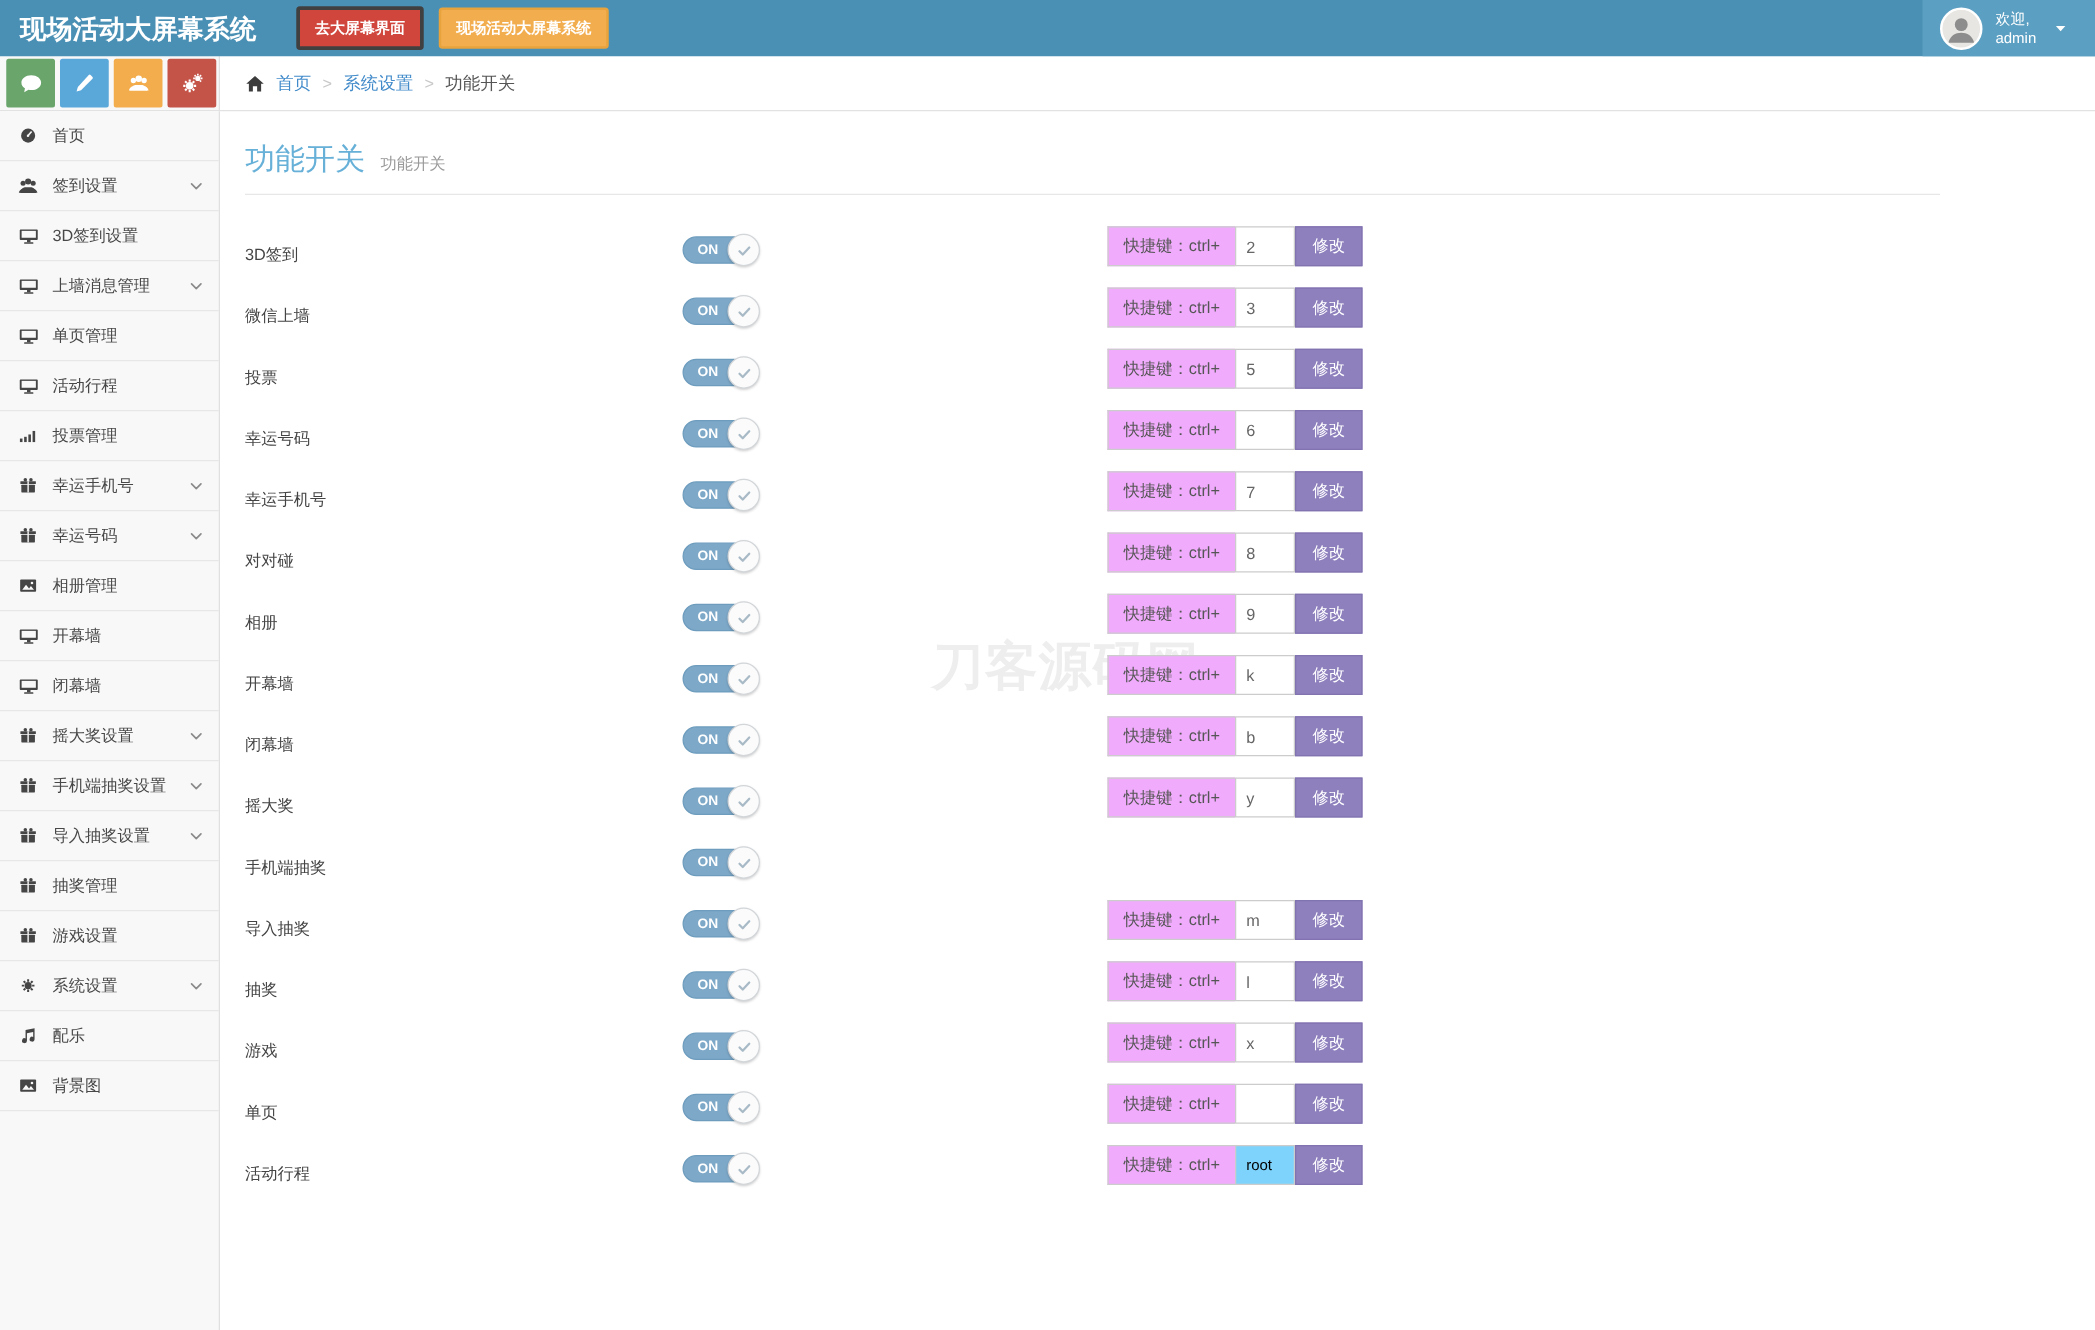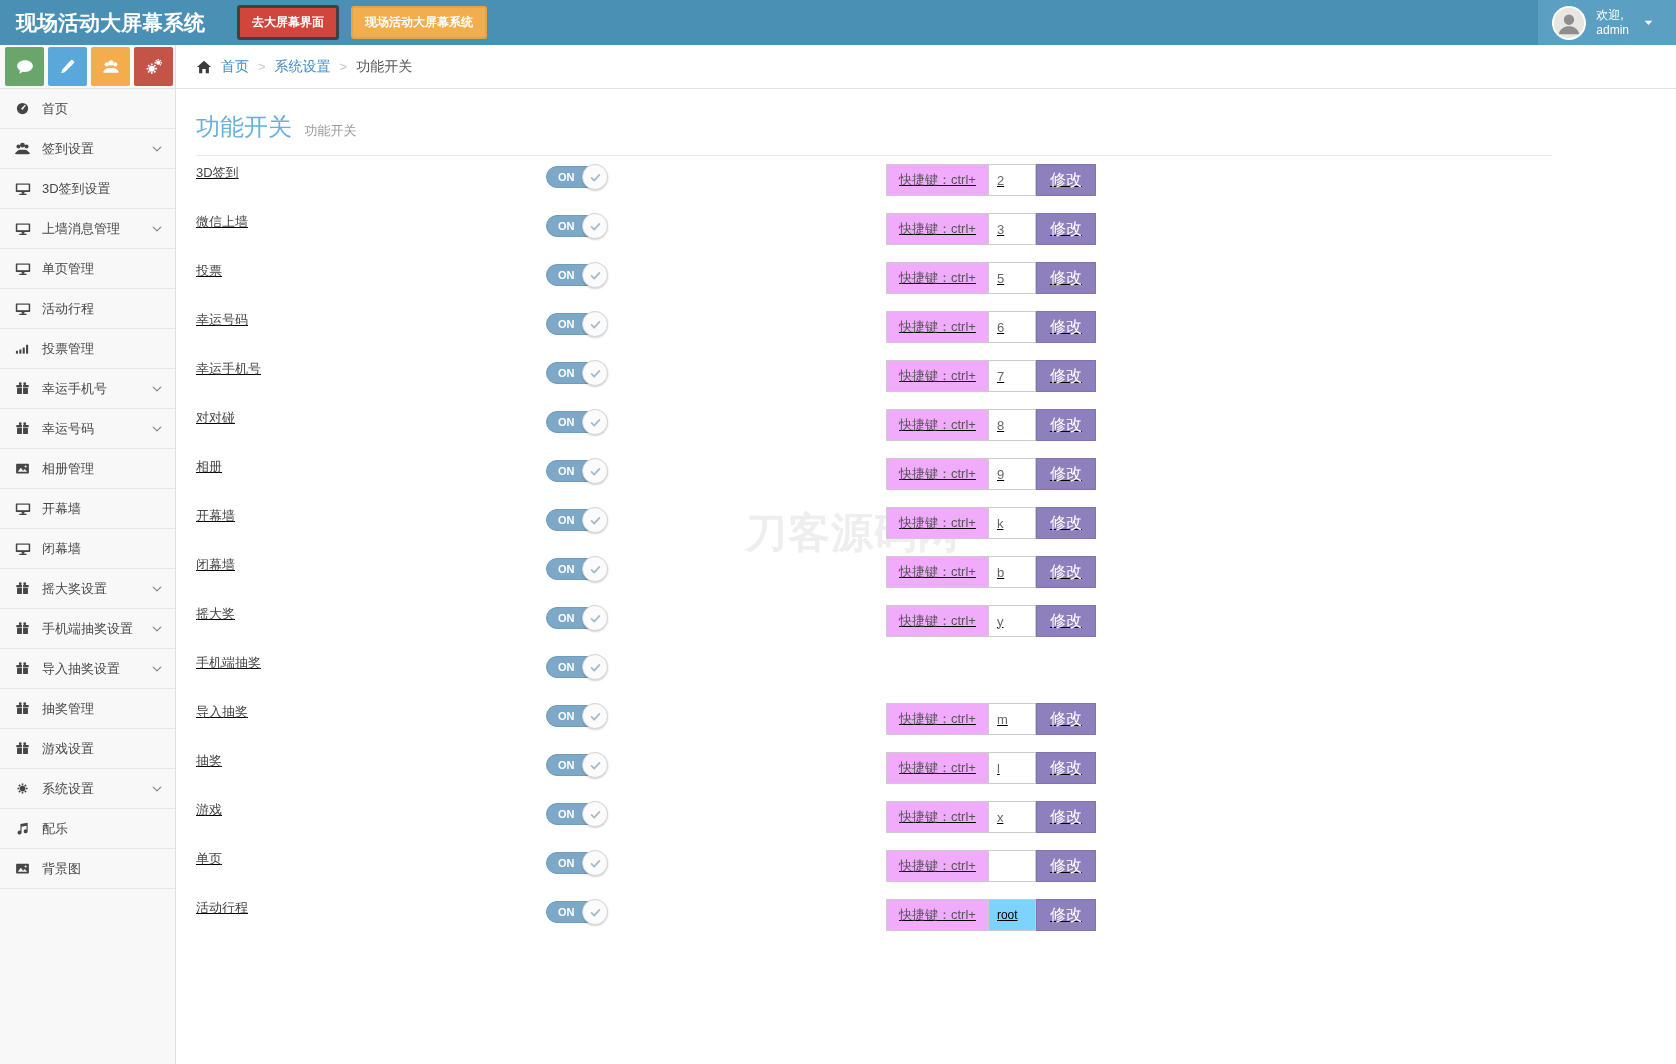--- a/index.html
+++ b/index.html
@@ -46,38 +46,38 @@
 
   .content { flex:1; position:relative; }
   .watermark { position:absolute; left:569px; top:416px; font-size:42px; font-weight:bold;
     color:#eeeeee; letter-spacing:1px; z-index:0; pointer-events:none; white-space:nowrap; }
   .content-inner { position:relative; z-index:1; width:1376px; padding-left:20px; }
   .page-head { padding-top:22px; padding-bottom:12px; border-bottom:1px solid #e7e7e7; }
   .page-title { font-size:24px; color:#67b0d8; }
   .page-sub { font-size:13px; color:#9a9a9a; margin-left:8px; }
 
   .rows { margin-top:8px; }
-  .feature-row { height:49px; display:flex; align-items:flex-start;text-decoration:underline; }
+  .feature-row { height:49px; display:flex; align-items:flex-end; }
   .f-label { width:350px; font-size:13px; color:#444; }
   .f-toggle-col { width:340px; }
   .toggle { position:relative; width:62px; height:26px; cursor:pointer; }
   .toggle-pill { position:absolute; left:0; top:2px; width:52px; height:22px; background:#7da8c8;
     border:1px solid #6d9cbd; border-radius:12px; color:#fff; font-size:11px; font-weight:bold;
     line-height:20px; padding-left:11px; }
   .toggle-knob { position:absolute; left:36px; top:0; width:26px; height:26px; background:#fbfbfb;
     border:1px solid #d2d6d9; border-radius:50%; display:flex; align-items:center;
     justify-content:center; color:#a9bac7; box-shadow:0 1px 2px rgba(0,0,0,.18); }
 
   .f-shortcut { display:flex; align-items:stretch; height:32px; }
   .sc-addon { background:#f0abfc; border:1px solid #ccc; border-right:0; color:#555; font-size:13px;
     display:flex; align-items:center; padding:0 12px; white-space:nowrap; }
   .sc-input { width:48px; border:1px solid #ccc; font-size:13px; color:#666; padding:0 8px;
     outline:none; background:#fff; font-family:inherit; }
   .sc-input.highlight { background:#7dd3fc; color:#000; font-size:12px; }
-  .sc-btn { background:#8e7fbd; color:#fff; border:1px solid #8172b0; font-size:16px;
+  .sc-btn { background:#8e7fbd; color:#fff; border:1px solid #8172b0; font-size:13px;
     padding:0 13px; cursor:pointer; font-family:inherit; }
 </style>
 </head>
 <body>
 
 <div class="navbar">
   <span class="brand">现场活动大屏幕系统</span>
   <button class="nav-btn btn-red">去大屏幕界面</button>
   <button class="nav-btn btn-orange">现场活动大屏幕系统</button>
   <div class="user-area">

